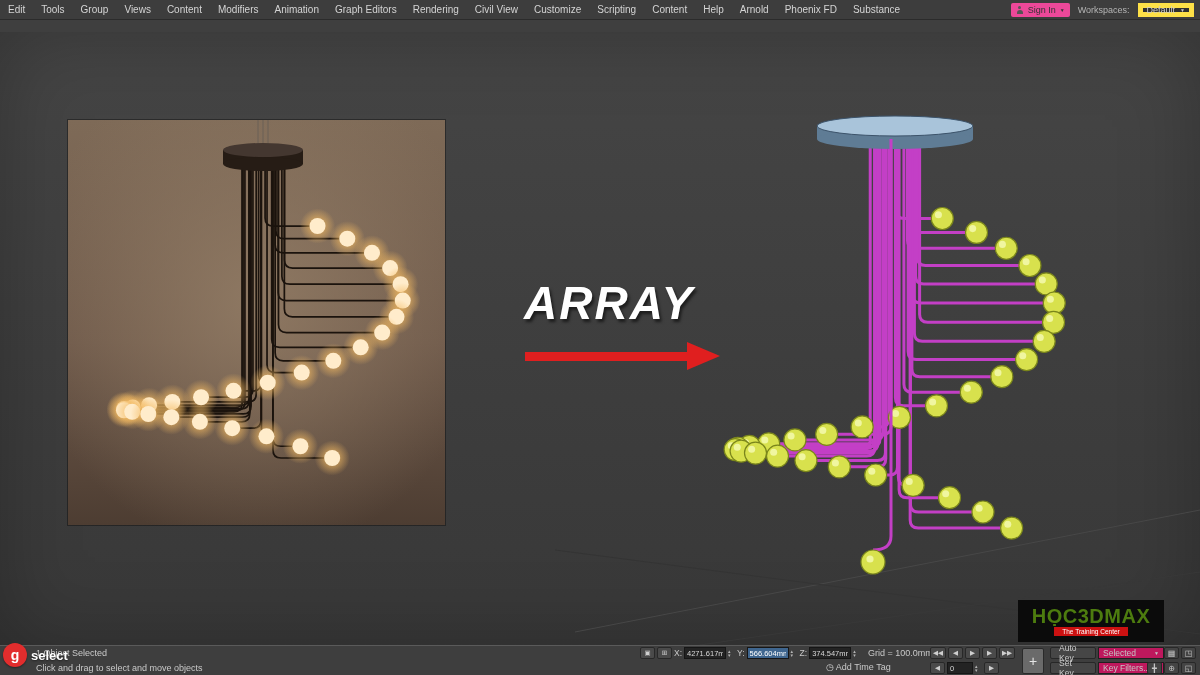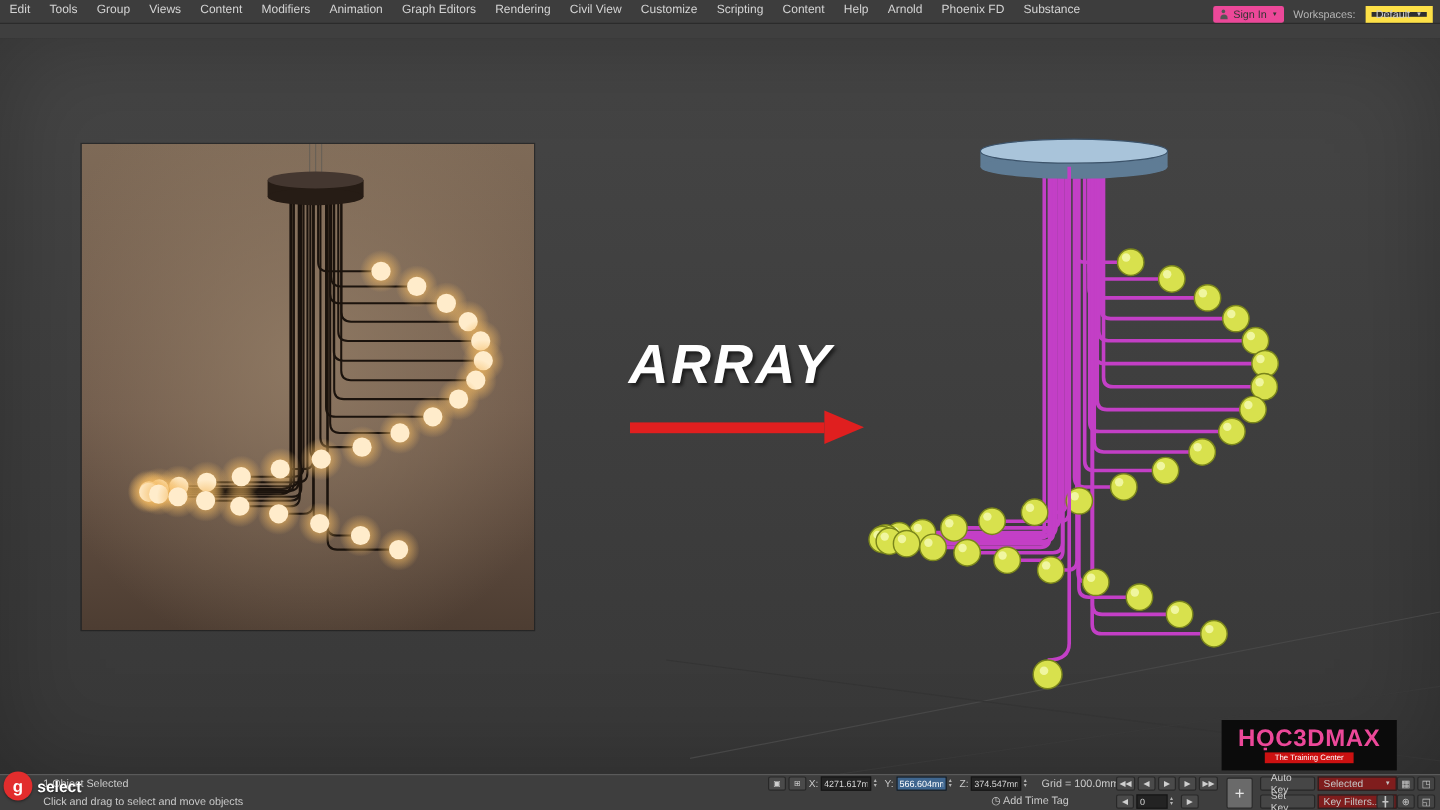--- a/index.html
+++ b/index.html
@@ -6,21 +6,21 @@
   html,body { background:#222; }
   .app { position:relative; width:1200px; height:675px; overflow:hidden;
          font-family:"Liberation Sans", sans-serif; background:#3f3f3f; }
 
   
   .titlebar { height:12px; background:#2e2e2e; color:#b5b5b5; font-size:8px;
               line-height:12px; padding-left:5px; }
 
   
   .menubar { height:20px; background:#3d3d3d; border-bottom:1px solid #2b2b2b;
-             display:flex; align-items:flex-end; color:#d4d4d4; font-size:10px; }
+             display:flex; align-items:center; color:#d4d4d4; font-size:10px; }
   .menu-item { padding:0 8px; line-height:20px; cursor:default; }
   .menu-right { margin-left:auto; display:flex; align-items:center; gap:8px; padding-right:6px; }
   .signin { background:#ec4899; color:#333; height:14px; border-radius:2px;
             display:flex; align-items:center; gap:4px; padding:0 5px; font-size:9px; }
   .person { width:8px; height:8px; position:relative; display:inline-block; }
   .person::before { content:""; position:absolute; left:2.5px; top:0; width:3px; height:3px;
                     border-radius:50%; background:#555; }
   .person::after  { content:""; position:absolute; left:1px; top:4px; width:6px; height:4px;
                     border-radius:3px 3px 0 0; background:#555; }
   .caret { font-size:5px; }
@@ -40,42 +40,42 @@
                  font-style:italic; letter-spacing:2px; color:#ffffff;
                  text-shadow:2px 3px 3px rgba(0,0,0,0.55); }
   .arrow-body { position:absolute; left:525px; top:320px; width:162px; height:9px; background:#e01f1f; }
   .arrow-head { position:absolute; left:687px; top:310px; width:0; height:0;
                 border-left:33px solid #e01f1f; border-top:14px solid transparent;
                 border-bottom:14px solid transparent; }
 
   .hoc-logo { position:absolute; left:1018px; top:568px; width:146px; height:42px;
               background:#0b0b0b; display:flex; flex-direction:column;
               align-items:center; justify-content:center; gap:1px; }
-  .hoc-title { color:#ec4899; font-weight:bold; font-size:20px; letter-spacing:0.5px; line-height:20px; }
+  .hoc-title { color:#4d7c0f; font-weight:bold; font-size:20px; letter-spacing:0.5px; line-height:20px; }
   .hoc-sub { background:#cc1111; color:#ffffff; font-size:6.5px; line-height:9px; padding:0 8px; }
 
   
   .statusbar { position:absolute; left:0; bottom:0; width:1200px; height:30px;
                background:#3e3e3e; border-top:1px solid #5a5a5a; color:#c9c9c9; }
   .sb-row { position:relative; height:15px; }
   .sb-text { position:absolute; top:2px; font-size:9px; white-space:nowrap; }
   .cluster { position:absolute; top:1px; display:flex; align-items:center; gap:2px; }
   .sbtn { background:#4a4a4a; border:1px solid #282828; border-radius:2px; color:#cfcfcf;
           height:12px; min-width:15px; padding:0 2px; font-size:6.5px;
           display:inline-flex; align-items:center; justify-content:center; }
   .sfield { background:#232323; border:1px solid #161616; color:#d8d8d8; height:12px;
             width:42px; font-size:7.5px; font-family:"Liberation Sans",sans-serif; padding:0 2px; }
   .sfield.sel { background:#3f668f; color:#ffffff; }
   .axis-label { font-size:8.5px; }
   .spinner { display:inline-flex; flex-direction:column; justify-content:center;
              width:7px; font-size:5px; line-height:4px; color:#b5b5b5; }
   .wbtn { background:#464646; border:1px solid #272727; border-radius:2px; color:#cccccc;
           height:12px; font-size:8.5px; display:inline-flex; align-items:center;
           justify-content:center; padding:0 8px; }
-  .ddl { background:#7f1d1d; border:1px solid #202020; color:#c5c5c5; height:12px; font-size:8.5px;
+  .ddl { background:#be185d; border:1px solid #202020; color:#c5c5c5; height:12px; font-size:8.5px;
          display:inline-flex; align-items:center; justify-content:space-between; padding:2px 4px; }
   .bigkey { position:absolute; left:1022px; top:2px; width:22px; height:26px; background:#6a6a6a;
             border:1px solid #2a2a2a; border-radius:2px; color:#e5e5e5; font-size:14px;
             display:flex; align-items:center; justify-content:center; z-index:2; }
   .iconbtn { background:#444444; border:1px solid #282828; border-radius:2px; color:#c5c5c5;
              width:15px; height:12px; font-size:8px; display:inline-flex;
              align-items:center; justify-content:center; }
 
   
   .watermark { position:absolute; left:3px; top:643px; display:flex; align-items:center;

